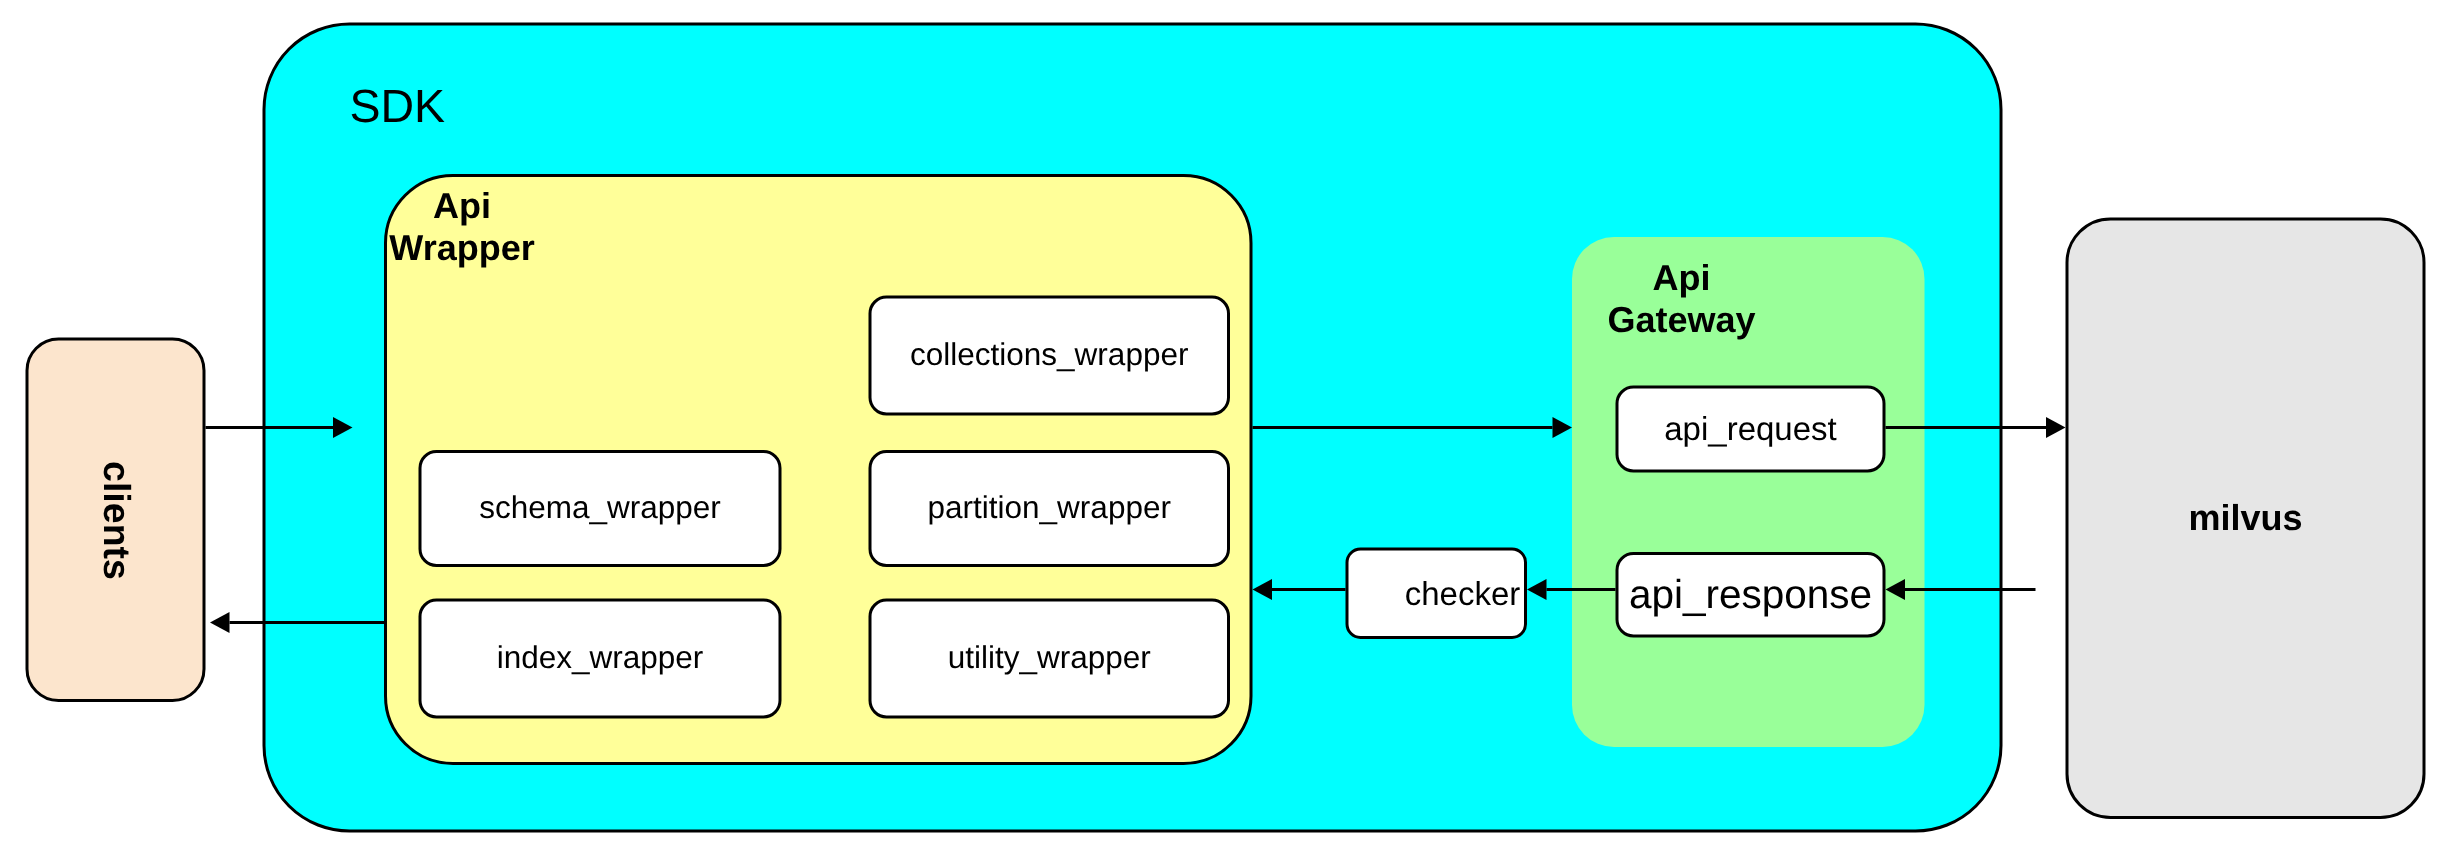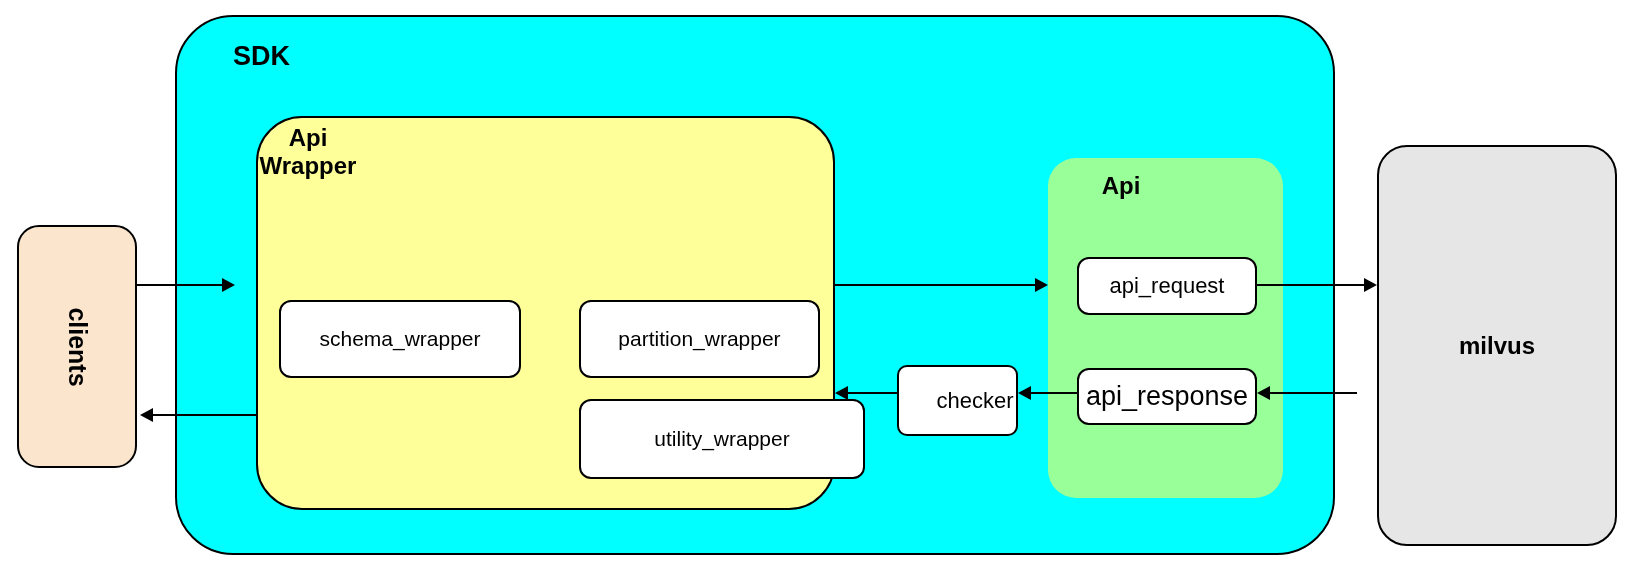--- a/index.html
+++ b/index.html
@@ -15,22 +15,22 @@
   .node { position: absolute; box-sizing: border-box; }
 
   
   .sdk {
     left: 175px; top: 15px; width: 1160px; height: 540px;
     background: var(--c-sdk, #00FFFF);
     border: 2px solid var(--c-border, #000);
     border-radius: 58px;
   }
   .sdk-title {
-    position: absolute; left: 56px; top: 24px;
-    font-size: 27px; font-weight: bold;
+    position: absolute; left: 56px; top: 36px;
+    font-size: 31px; font-weight: normal;
   }
   .api-wrapper {
     left: 256px; top: 116px; width: 579px; height: 394px;
     background: var(--c-api_wrapper, #FFFF99);
     border: 2px solid var(--c-border, #000);
     border-radius: 46px;
   }
   .api-wrapper-title {
     position: absolute; left: 0px; top: 6px; width: 100px;
     text-align: center; font-size: 24px; font-weight: bold; line-height: 28px;
@@ -74,24 +74,24 @@
     border: 2px solid var(--c-border, #000);
     border-radius: 12px;
     display: flex; align-items: center; justify-content: center;
     font-size: 21px;
   }
   .b-connections { left: 21px;  top: 79px;  width: 242px; height: 80px; }
   .b-collections { left: 321px; top: 79px;  width: 241px; height: 80px; }
   .b-schema      { left: 21px;  top: 182px; width: 242px; height: 78px; }
   .b-partition   { left: 321px; top: 182px; width: 241px; height: 78px; text-align: right; }
   .b-index       { left: 21px;  top: 281px; width: 242px; height: 80px; }
-  .b-utility     { left: 321px; top: 281px; width: 286px; height: 80px; }
+  .b-utility     { left: 321px; top: 281px; width: 241px; height: 80px; }
 
   .checker {
-    left: 897px; top: 365px; width: 121px; height: 71px;
+    left: 897px; top: 365px; width: 121px; height: 61px;
     border-radius: 10px; font-size: 22px; padding-left: 35px;
   }
   .b-request  { left: 29px; top: 99px;  width: 180px; height: 58px; font-size: 22px; border-radius: 12px; }
   .b-response { left: 29px; top: 210px; width: 180px; height: 57px; font-size: 27px; }
 
   
   .arrow { position: absolute; height: 2px; background: var(--c-border, #000); }
   .arrow::after {
     content: ""; position: absolute; top: -6px;
     width: 0; height: 0;
@@ -120,30 +120,33 @@
 
   <div class="node sdk">
     <div class="sdk-title">SDK</div>
   </div>
 
   <div class="node api-wrapper">
     <div class="api-wrapper-title">
       <div>Api</div>
       <div>Wrapper</div>
     </div>
+    <div class="wbox b-collections">collections_wrapper</div>
     <div class="wbox b-schema">schema_wrapper</div>
     <div class="wbox b-partition">partition_wrapper</div>
+    <div class="wbox b-index">index_wrapper</div>
     <div class="wbox b-utility">utility_wrapper</div>
   </div>
 
   <div class="wbox node checker">checker</div>
 
   <div class="node api-gateway">
     <div class="api-gateway-title">
       <div>Api</div>
+      <div>Gateway</div>
     </div>
     <div class="wbox b-request">api_request</div>
     <div class="wbox b-response">api_response</div>
   </div>
 
   <div class="node milvus">
     <span>milvus</span>
   </div>
 
   <div class="arrow arrow-right a1"></div>

